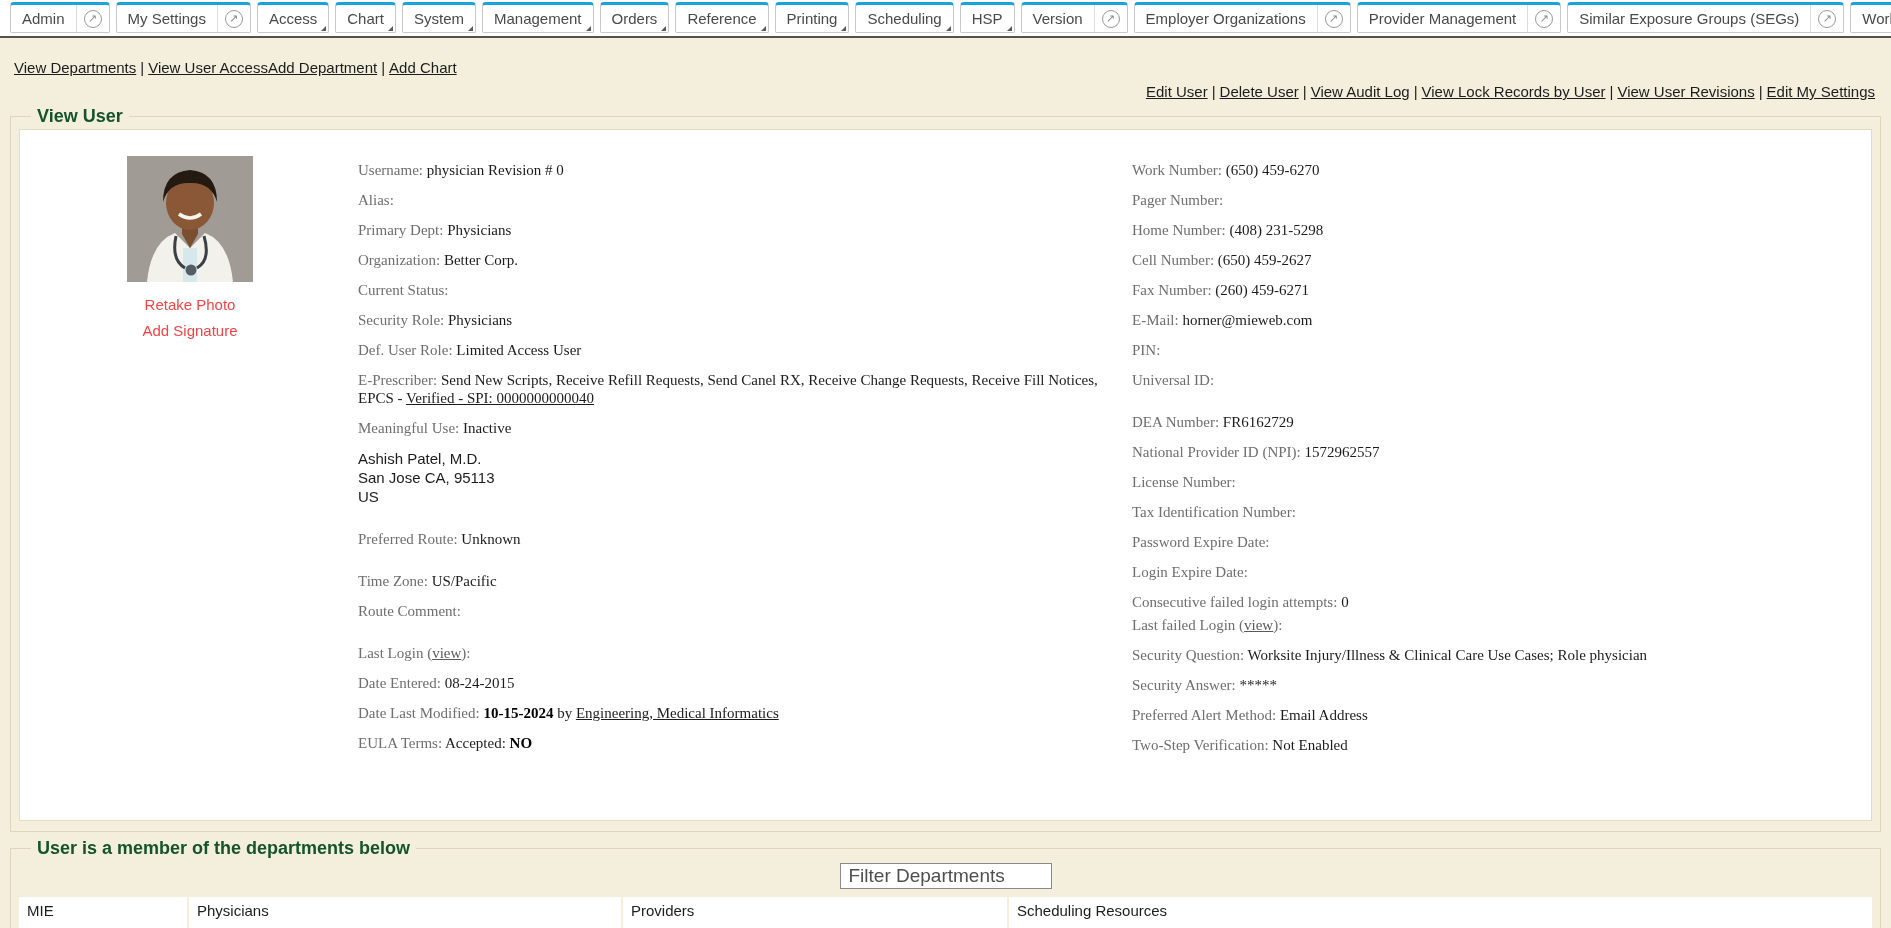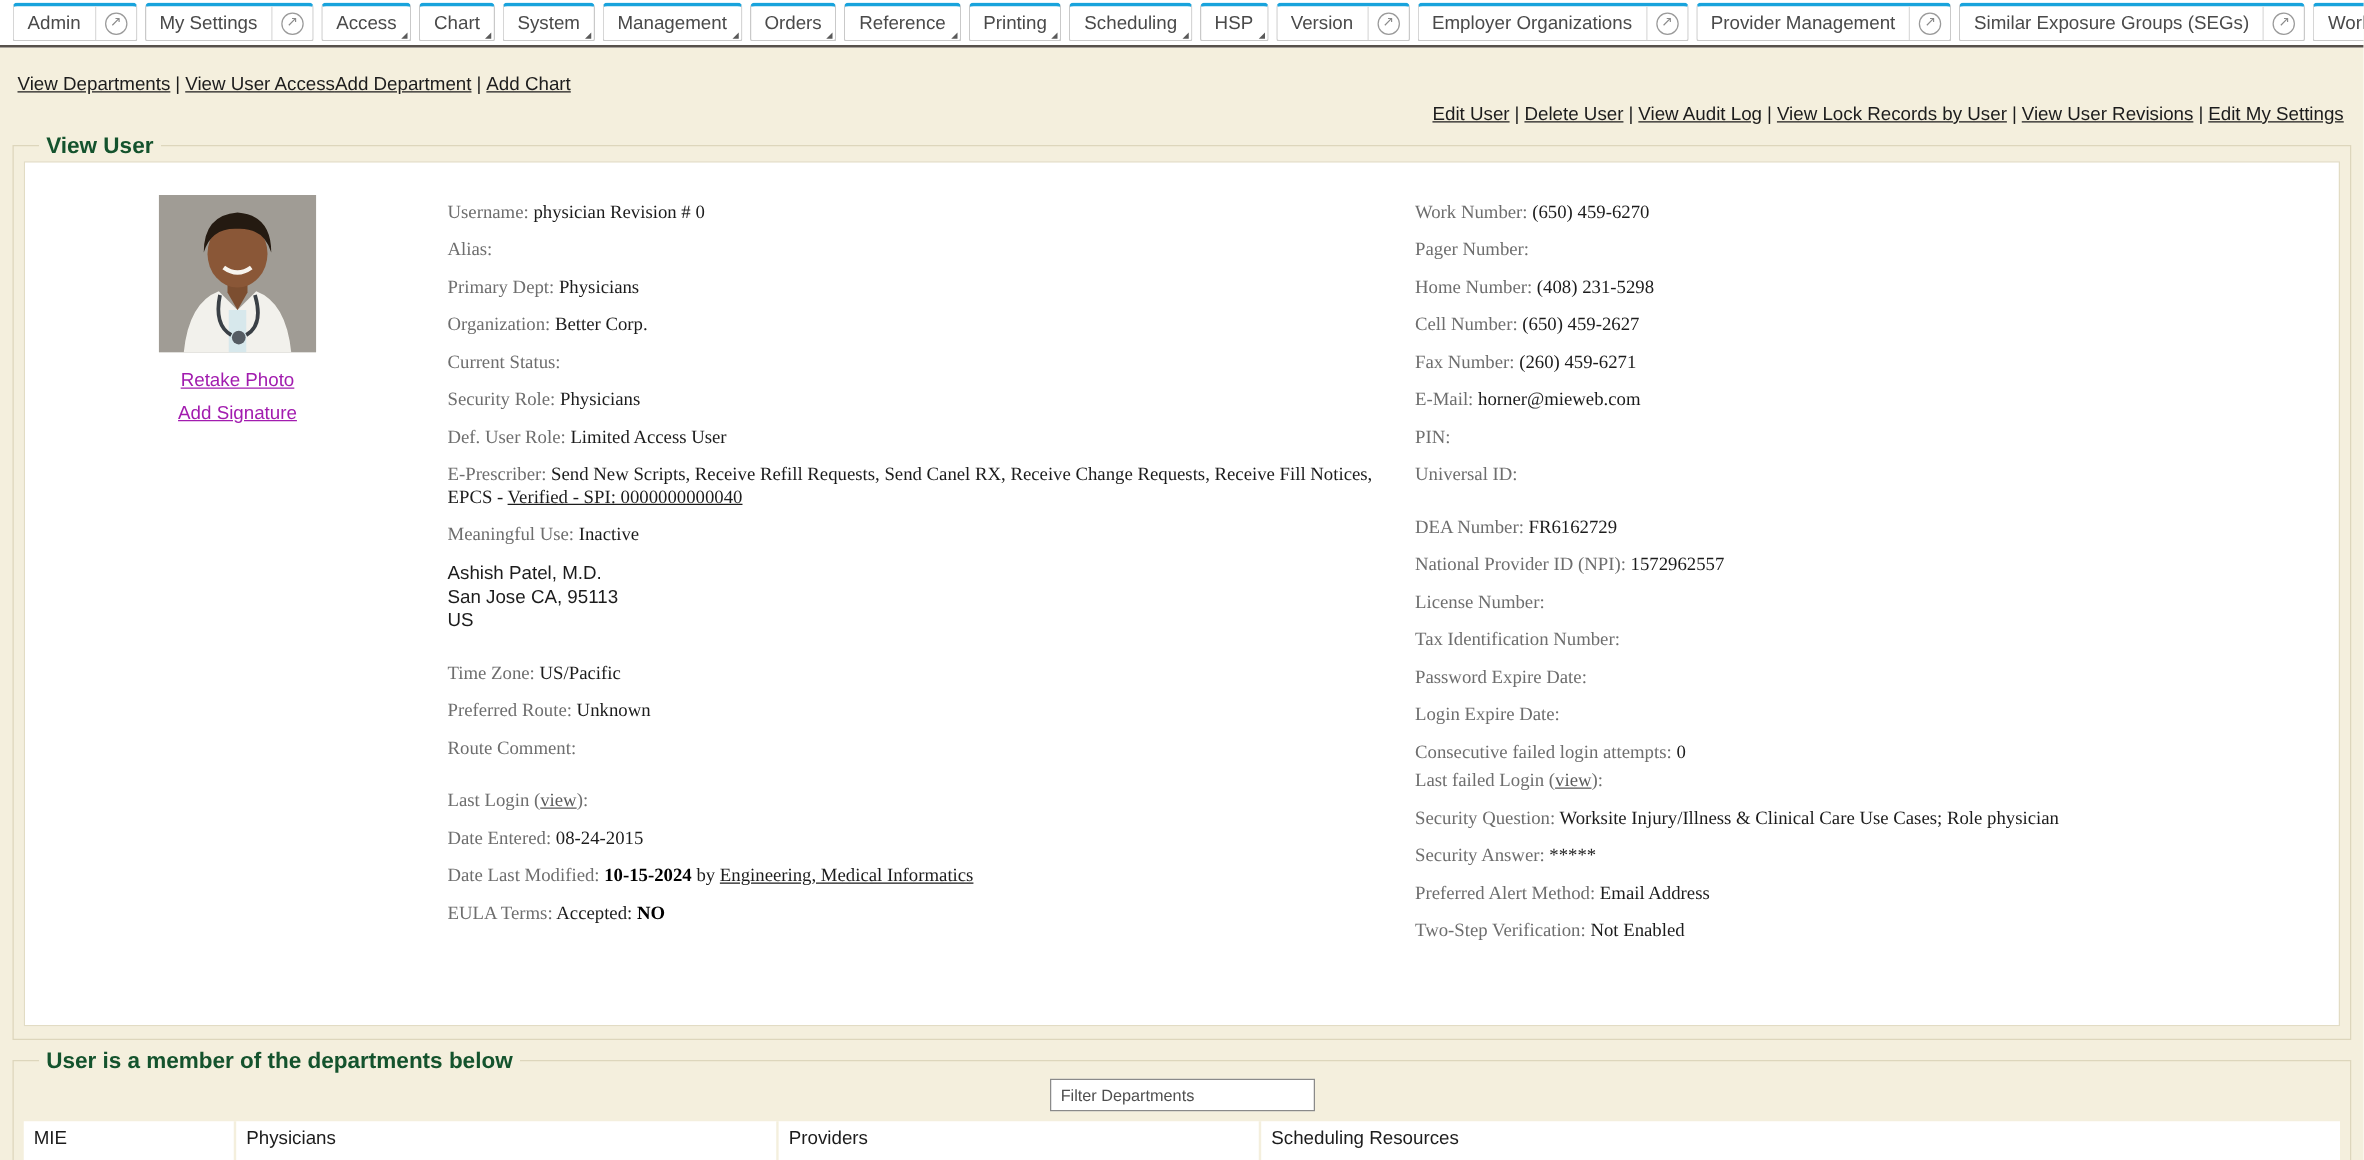--- a/index.html
+++ b/index.html
@@ -29,41 +29,41 @@
 
   
   fieldset { border:1px solid #ddd6bc; margin:6px 10px 0 10px; padding:0 8px 10px 8px; }
   legend { color:#14532d; font-weight:bold; font-size:18px; padding:0 6px; margin-left:12px; }
 
   .panel { position:relative; background:#fff; border:1px solid #e2dcc4; height:692px; margin-top:2px; }
 
   
   .photo-col { position:absolute; left:104px; top:26px; width:132px; text-align:center; }
   .photo { width:126px; height:126px; display:block; margin:0 auto; }
-  .photo-link { display:block; margin-top:9px; color:#a21caf; text-decoration:underline; cursor:pointer; }
+  .photo-link { display:block; margin-top:9px; color:#ef4444; cursor:pointer; }
   .photo-link:first-of-type { margin-top:14px; }
 
   
   .col-left  { position:absolute; left:338px;  top:31px; width:752px; }
   .col-right { position:absolute; left:1112px; top:31px; width:765px; }
   .row { line-height:18px; margin-bottom:12px;font-family:Liberation Serif, serif; }
   .row.gap-lg { margin-top:24px; }
   .row.gap-sm { margin-top:8px; }
   .row.tight  { margin-top:-7px; }
   .addr { line-height:19px; margin-bottom:24px; }
   .seg-l  { color:#6e6e6e; }
   .seg-v  { color:#1c1c1c; }
   .seg-b  { color:#000; font-weight:bold; }
   .seg-a  { color:#1c1c1c; text-decoration:underline; cursor:pointer; }
   .seg-al { color:#5a5a5a; text-decoration:underline; cursor:pointer; }
 
   
   .filter-wrap { text-align:center; margin:4px 0 8px 0; }
   .filter-input { width:212px; height:26px; border:1px solid #8a8a8a; background:#fff;
-                  font-family:"Liberation Sans",sans-serif; font-size:13px; padding:2px 8px; color:#1c1c1c; }
+                  font-family:"Liberation Sans",sans-serif; font-size:19px; padding:2px 8px; color:#1c1c1c; }
   .filter-input::placeholder { color:#4f4f4f; opacity:1; }
   .dept-table { display:flex; width:100%; }
   .dept-cell { background:#fff; padding:5px 8px 20px 8px; border-right:2px solid #f4efdd; color:#1c1c1c; }
   .dept-cell:nth-child(1){ width:170px; }
   .dept-cell:nth-child(2){ width:434px; }
   .dept-cell:nth-child(3){ width:386px; }
   .dept-cell:nth-child(4){ flex:1; border-right:none; }
 </style>
 </head>
 <body>
@@ -183,22 +183,22 @@
           <div class="row"><span class="seg-l">Current Status:</span></div>
           <div class="row"><span class="seg-l">Security Role: </span><span class="seg-v">Physicians</span></div>
           <div class="row"><span class="seg-l">Def. User Role: </span><span class="seg-v">Limited Access User</span></div>
           <div class="row"><span class="seg-l">E-Prescriber: </span><span class="seg-v">Send New Scripts, Receive Refill Requests, Send Canel RX, Receive Change Requests, Receive Fill Notices, EPCS - </span><span class="seg-a">Verified - SPI: 0000000000040</span></div>
           <div class="row"><span class="seg-l">Meaningful Use: </span><span class="seg-v">Inactive</span></div>
           <div class="addr">
             <div>Ashish Patel, M.D.</div>
             <div>San Jose CA, 95113</div>
             <div>US</div>
           </div>
+          <div class="row"><span class="seg-l">Preferred Route: </span><span class="seg-v">Unknown</span></div>
           <div class="row gap-lg"><span class="seg-l">Time Zone: </span><span class="seg-v">US/Pacific</span></div>
-          <div class="row"><span class="seg-l">Preferred Route: </span><span class="seg-v">Unknown</span></div>
           <div class="row"><span class="seg-l">Route Comment:</span></div>
           <div class="row gap-lg"><span class="seg-l">Last Login (</span><span class="seg-al">view</span><span class="seg-l">):</span></div>
           <div class="row"><span class="seg-l">Date Entered: </span><span class="seg-v">08-24-2015</span></div>
           <div class="row"><span class="seg-l">Date Last Modified: </span><span class="seg-b">10-15-2024</span><span class="seg-v"> by </span><span class="seg-a">Engineering, Medical Informatics</span></div>
           <div class="row"><span class="seg-l">EULA Terms: </span><span class="seg-v">Accepted: </span><span class="seg-b">NO</span></div>
         </div>
       <div class="col-right" id="col-right">
           <div class="row"><span class="seg-l">Work Number: </span><span class="seg-v">(650) 459-6270</span></div>
           <div class="row"><span class="seg-l">Pager Number:</span></div>
           <div class="row"><span class="seg-l">Home Number: </span><span class="seg-v">(408) 231-5298</span></div>

